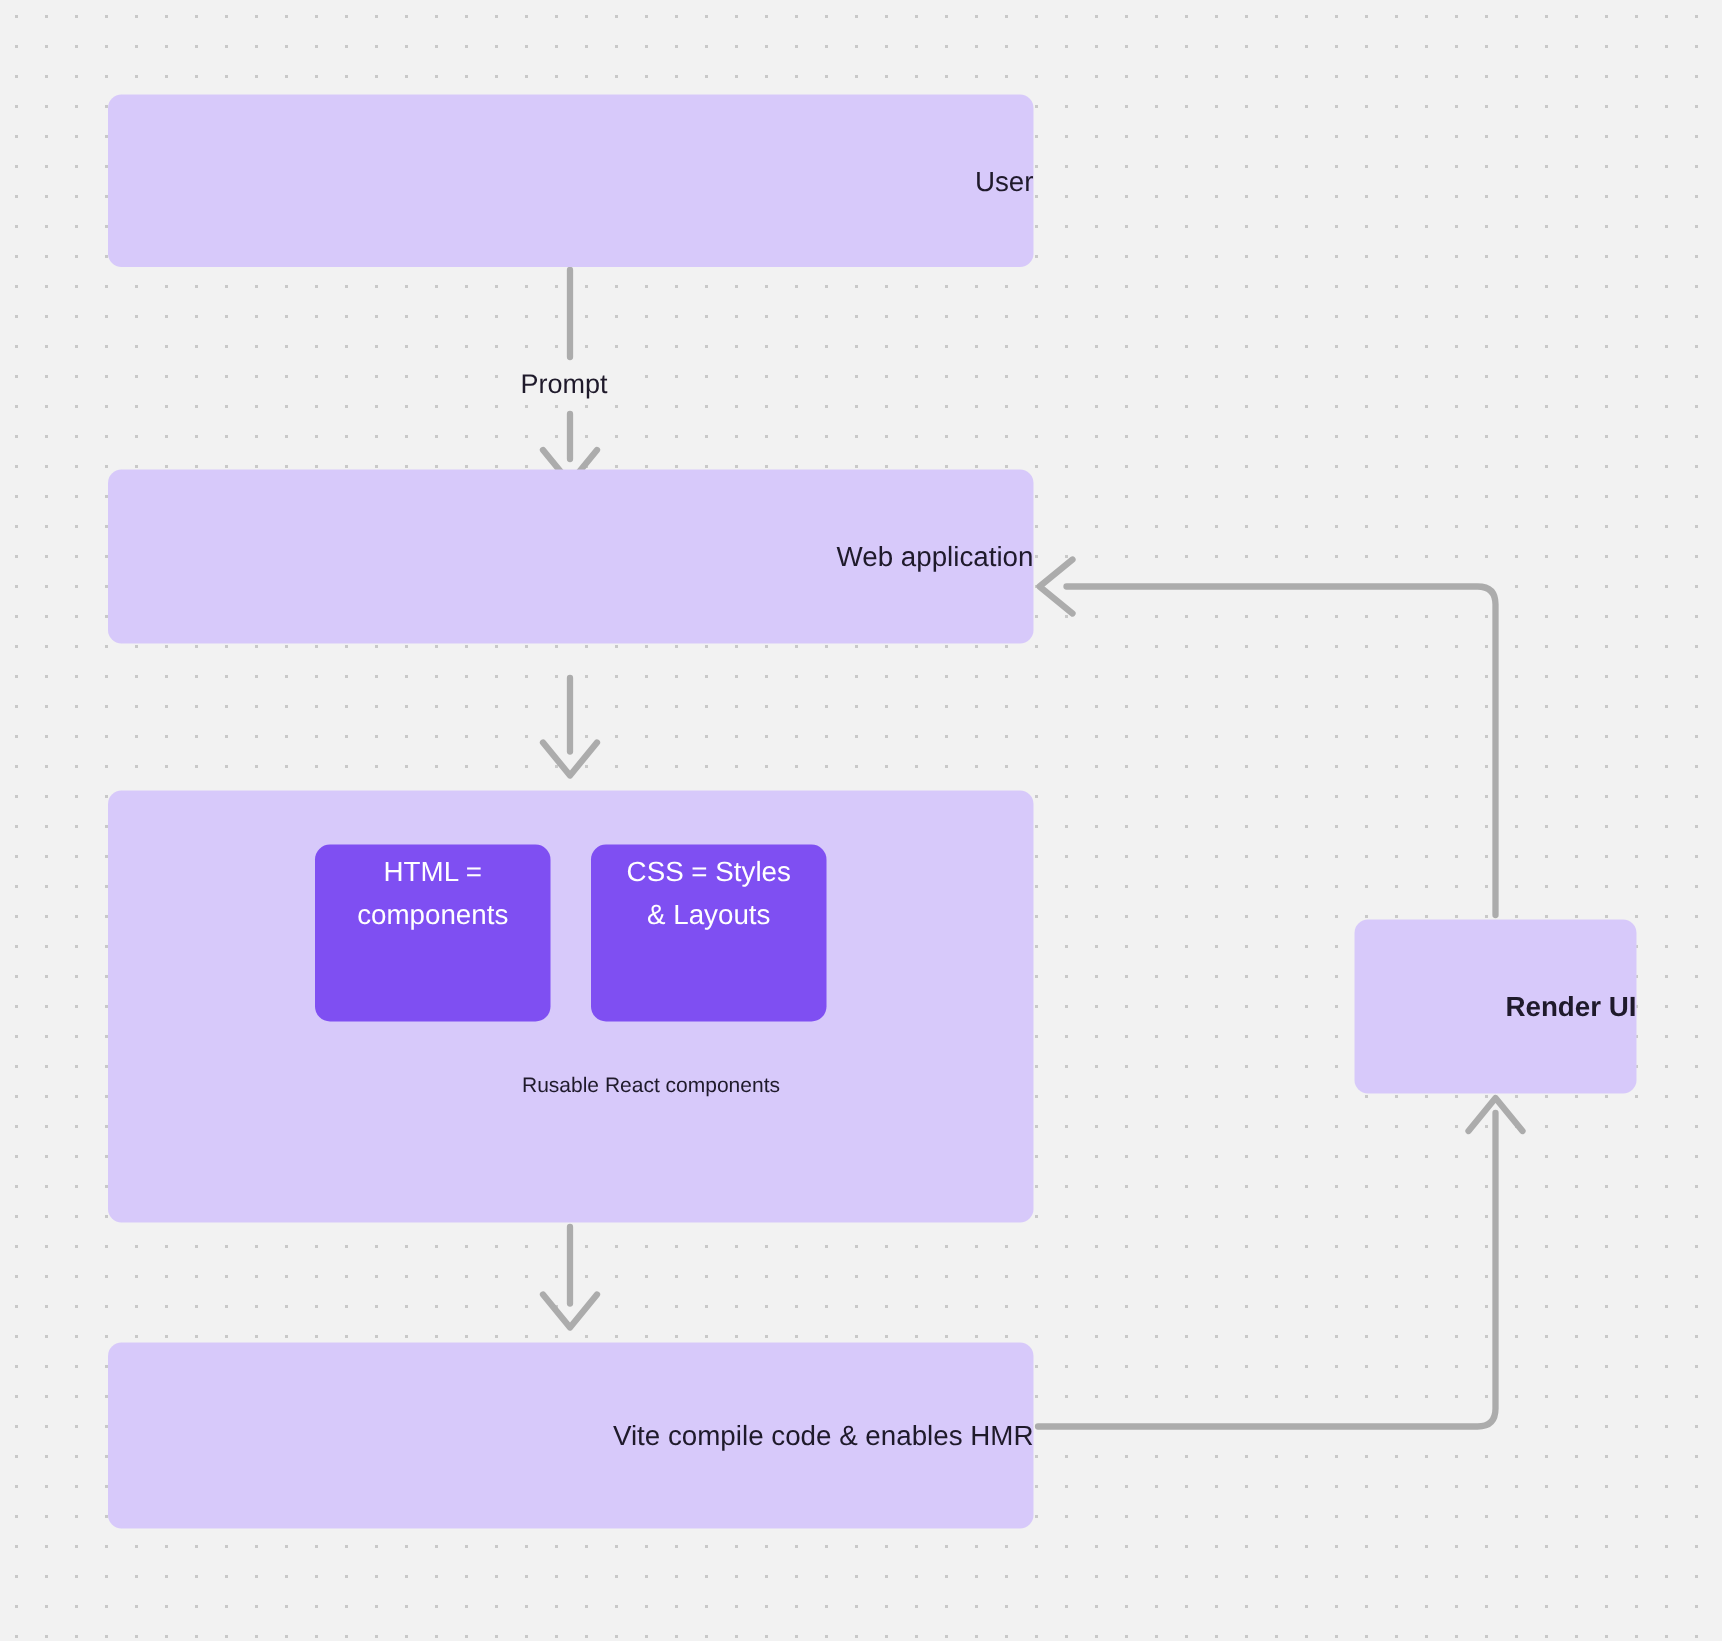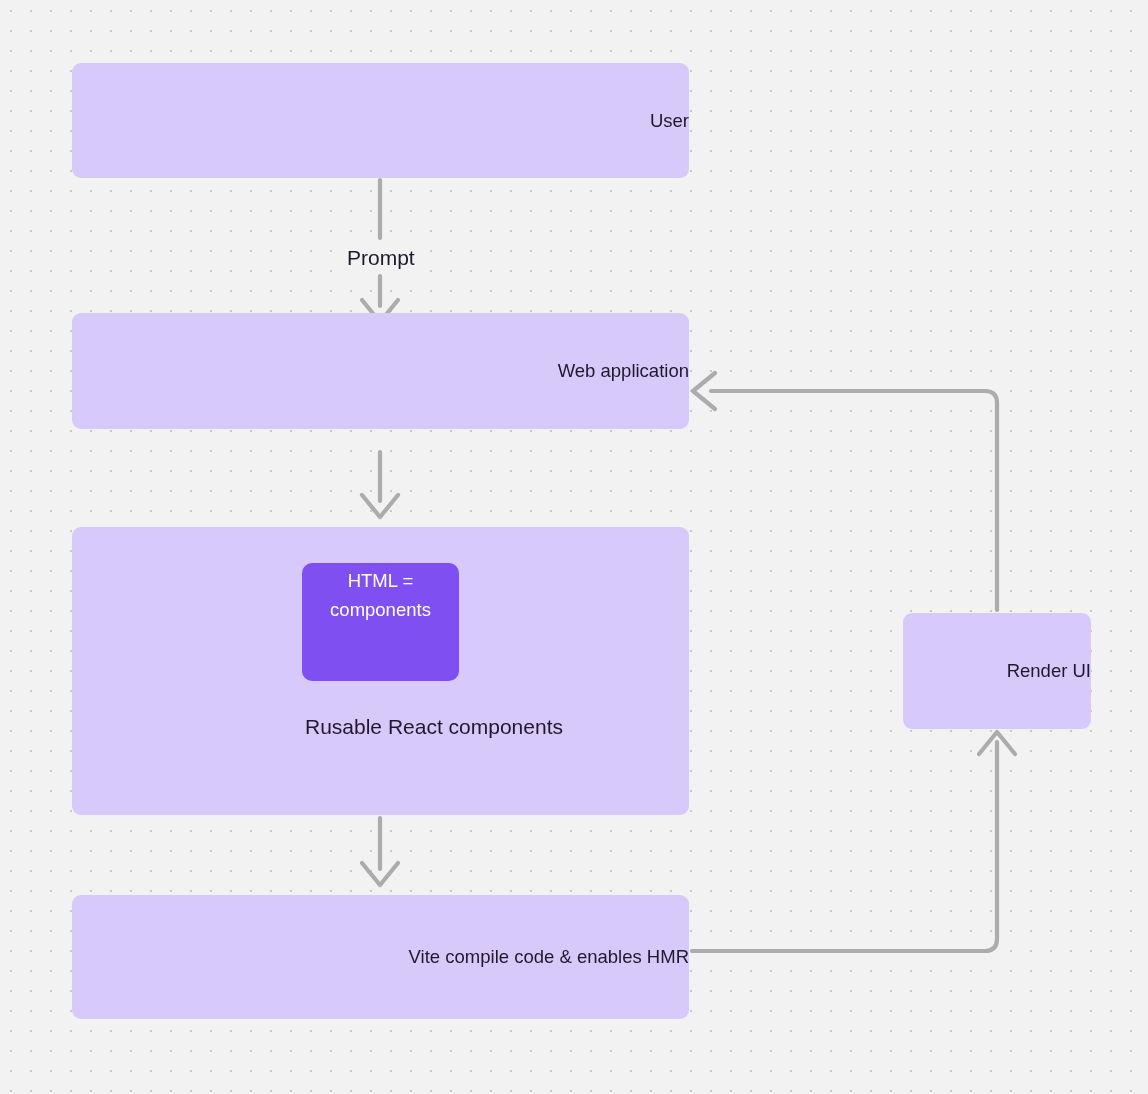--- a/index.html
+++ b/index.html
@@ -59,46 +59,46 @@
     left: 72px; top: 313px; width: 617px; height: 116px;
   }
   #node-components {
     left: 72px; top: 527px; width: 617px; height: 288px;
     display: block;
   }
   #node-vite {
     left: 72px; top: 895px; width: 617px; height: 124px;
   }
   #node-render {
-    left: 903px; top: 613px; width: 188px; height: 116px;
+    left: 903px; top: 613px; width: 188px; height: 116px; font-weight: bold;
   }
   .sub-row {
     position: absolute;
     left: 0; top: 36px;
     width: 617px;
     display: flex;
     justify-content: center;
     gap: 27px;
   }
   .sub-box {
     width: 145px;
     height: 110px;
   }
   .sub-caption {
     position: absolute;
     left: 0;
     top: 188px;
     width: 724px;
     text-align: center;
-    font-size: 21px;
+    font-size: 14px;
     color: #1f1a2b;
   }
   .edge-label {
     position: absolute;
-    font-size: 21px;
+    font-size: 18px;
     color: #1f1a2b;
     background: #f2f2f2;
     padding: 2px 8px;
     white-space: nowrap;
   }
   #label-prompt {
     left: 339px;
     top: 244px;
   }
 </style>
@@ -152,20 +152,26 @@
   </div>
 
   <div class="node node-lilac" id="node-components">
     <div class="sub-row">
       <div class="node-violet sub-box">
         <div>
           <span>HTML =</span><br>
           <span>components</span>
         </div>
       </div>
+      <div class="node-violet sub-box">
+        <div>
+          <span>CSS = Styles</span><br>
+          <span>&amp; Layouts</span>
+        </div>
+      </div>
     </div>
     <div class="sub-caption">Rusable React components</div>
   </div>
 
   <div class="node node-lilac" id="node-vite">
     <span>Vite compile code &amp; enables HMR</span>
   </div>
 
   <div class="node node-lilac" id="node-render">
     <span>Render UI</span>

